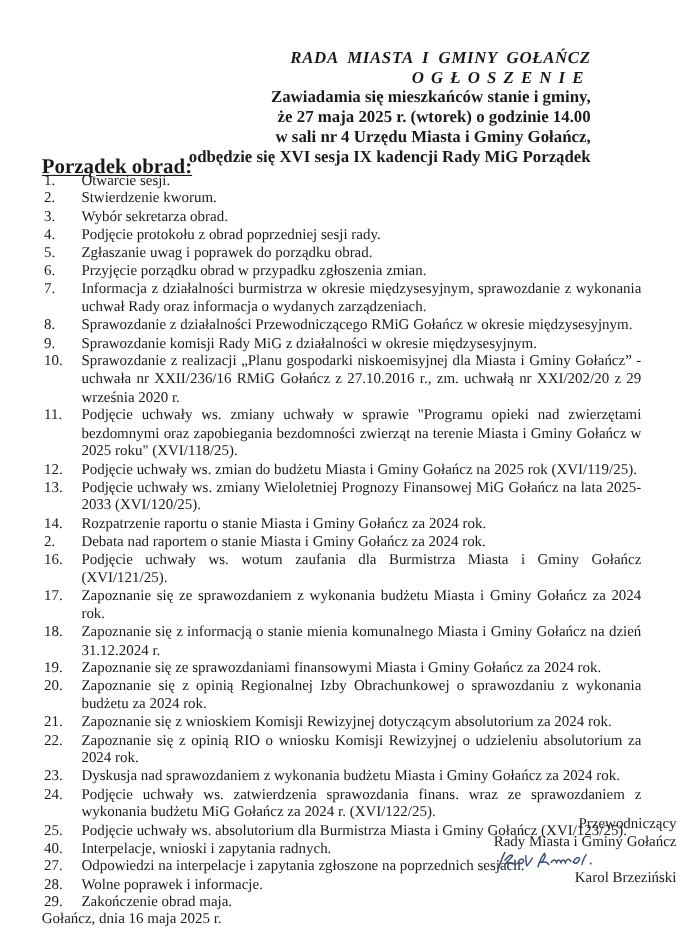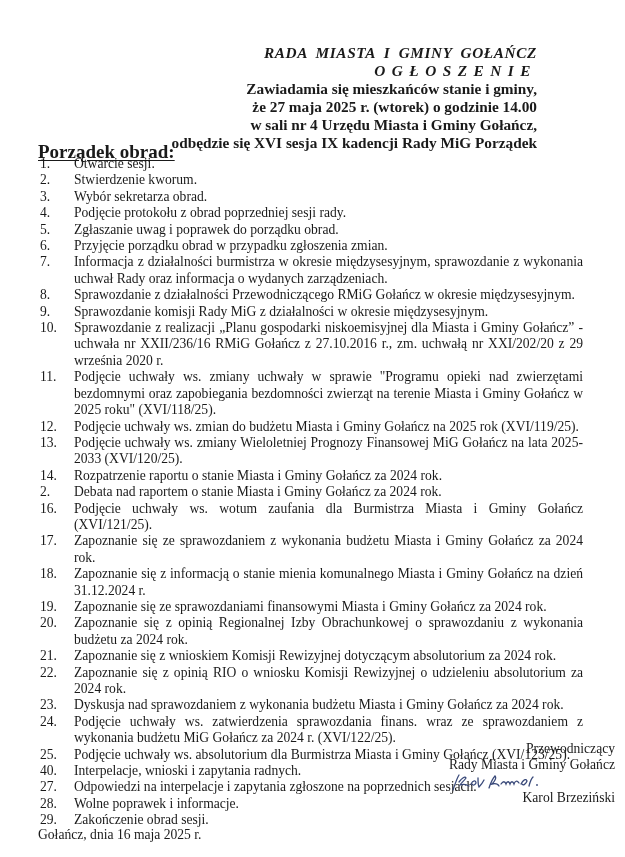--- a/index.html
+++ b/index.html
@@ -136,21 +136,21 @@
     <li class="agenda-item"><span class="num">19.</span><span>Zapoznanie się ze sprawozdaniami finansowymi Miasta i Gminy Gołańcz za 2024 rok.</span></li>
     <li class="agenda-item"><span class="num">20.</span><span>Zapoznanie się z opinią Regionalnej Izby Obrachunkowej o sprawozdaniu z wykonania budżetu za 2024 rok.</span></li>
     <li class="agenda-item"><span class="num">21.</span><span>Zapoznanie się z wnioskiem Komisji Rewizyjnej dotyczącym absolutorium za 2024 rok.</span></li>
     <li class="agenda-item"><span class="num">22.</span><span>Zapoznanie się z opinią RIO o wniosku Komisji Rewizyjnej o udzieleniu absolutorium za 2024 rok.</span></li>
     <li class="agenda-item"><span class="num">23.</span><span>Dyskusja nad sprawozdaniem z wykonania budżetu Miasta i Gminy Gołańcz za 2024 rok.</span></li>
     <li class="agenda-item"><span class="num">24.</span><span>Podjęcie uchwały ws. zatwierdzenia sprawozdania finans. wraz ze sprawozdaniem z wykonania budżetu MiG Gołańcz za 2024 r. (XVI/122/25).</span></li>
     <li class="agenda-item"><span class="num">25.</span><span>Podjęcie uchwały ws. absolutorium dla Burmistrza Miasta i Gminy Gołańcz (XVI/123/25).</span></li>
     <li class="agenda-item"><span class="num">40.</span><span>Interpelacje, wnioski i zapytania radnych.</span></li>
     <li class="agenda-item"><span class="num">27.</span><span>Odpowiedzi na interpelacje i zapytania zgłoszone na poprzednich sesjach.</span></li>
     <li class="agenda-item"><span class="num">28.</span><span>Wolne poprawek i informacje.</span></li>
-    <li class="agenda-item"><span class="num">29.</span><span>Zakończenie obrad sesji.</span></li>
+    <li class="agenda-item"><span class="num">29.</span><span>Zakończenie obrad maja.</span></li>
   </ol>
 
 <div class="signature-block">
   <div class="title-line">Przewodniczący</div>
   <div>Rady Miasta i Gminy Gołańcz</div>
   <span class="signature-mark">
     <svg width="90" height="22" viewBox="0 0 90 22" id="sig-svg">
       <path d="M4 18 C6 12, 8 6, 10 3 M10 10 C13 6, 16 4, 17 6 C15 9, 12 11, 11 13 C14 12, 17 12, 20 14 M22 12 C24 8, 27 8, 27 11 C26 13, 24 14, 23 12 M29 6 C29 10, 29 13, 30 15 C32 13, 34 10, 35 8" fill="none" stroke-width="1.3" stroke-linecap="round" stroke="#3a4a7a"></path>
       <path d="M40 16 C42 10, 44 6, 46 4 C48 6, 45 10, 43 12 C47 11, 49 12, 50 14 M52 12 C54 9, 56 9, 57 12 C58 9, 60 9, 61 12 C62 9, 64 9, 65 12 C66 9, 68 8, 70 11 M72 12 C74 8, 77 6, 78 9 C77 12, 74 14, 73 12 M80 14 C81 10, 82 7, 84 5" fill="none" stroke-width="1.3" stroke-linecap="round" stroke="#3a4a7a"></path>
       <circle cx="88" cy="13" r="0.9" fill="#3a4a7a"></circle>

